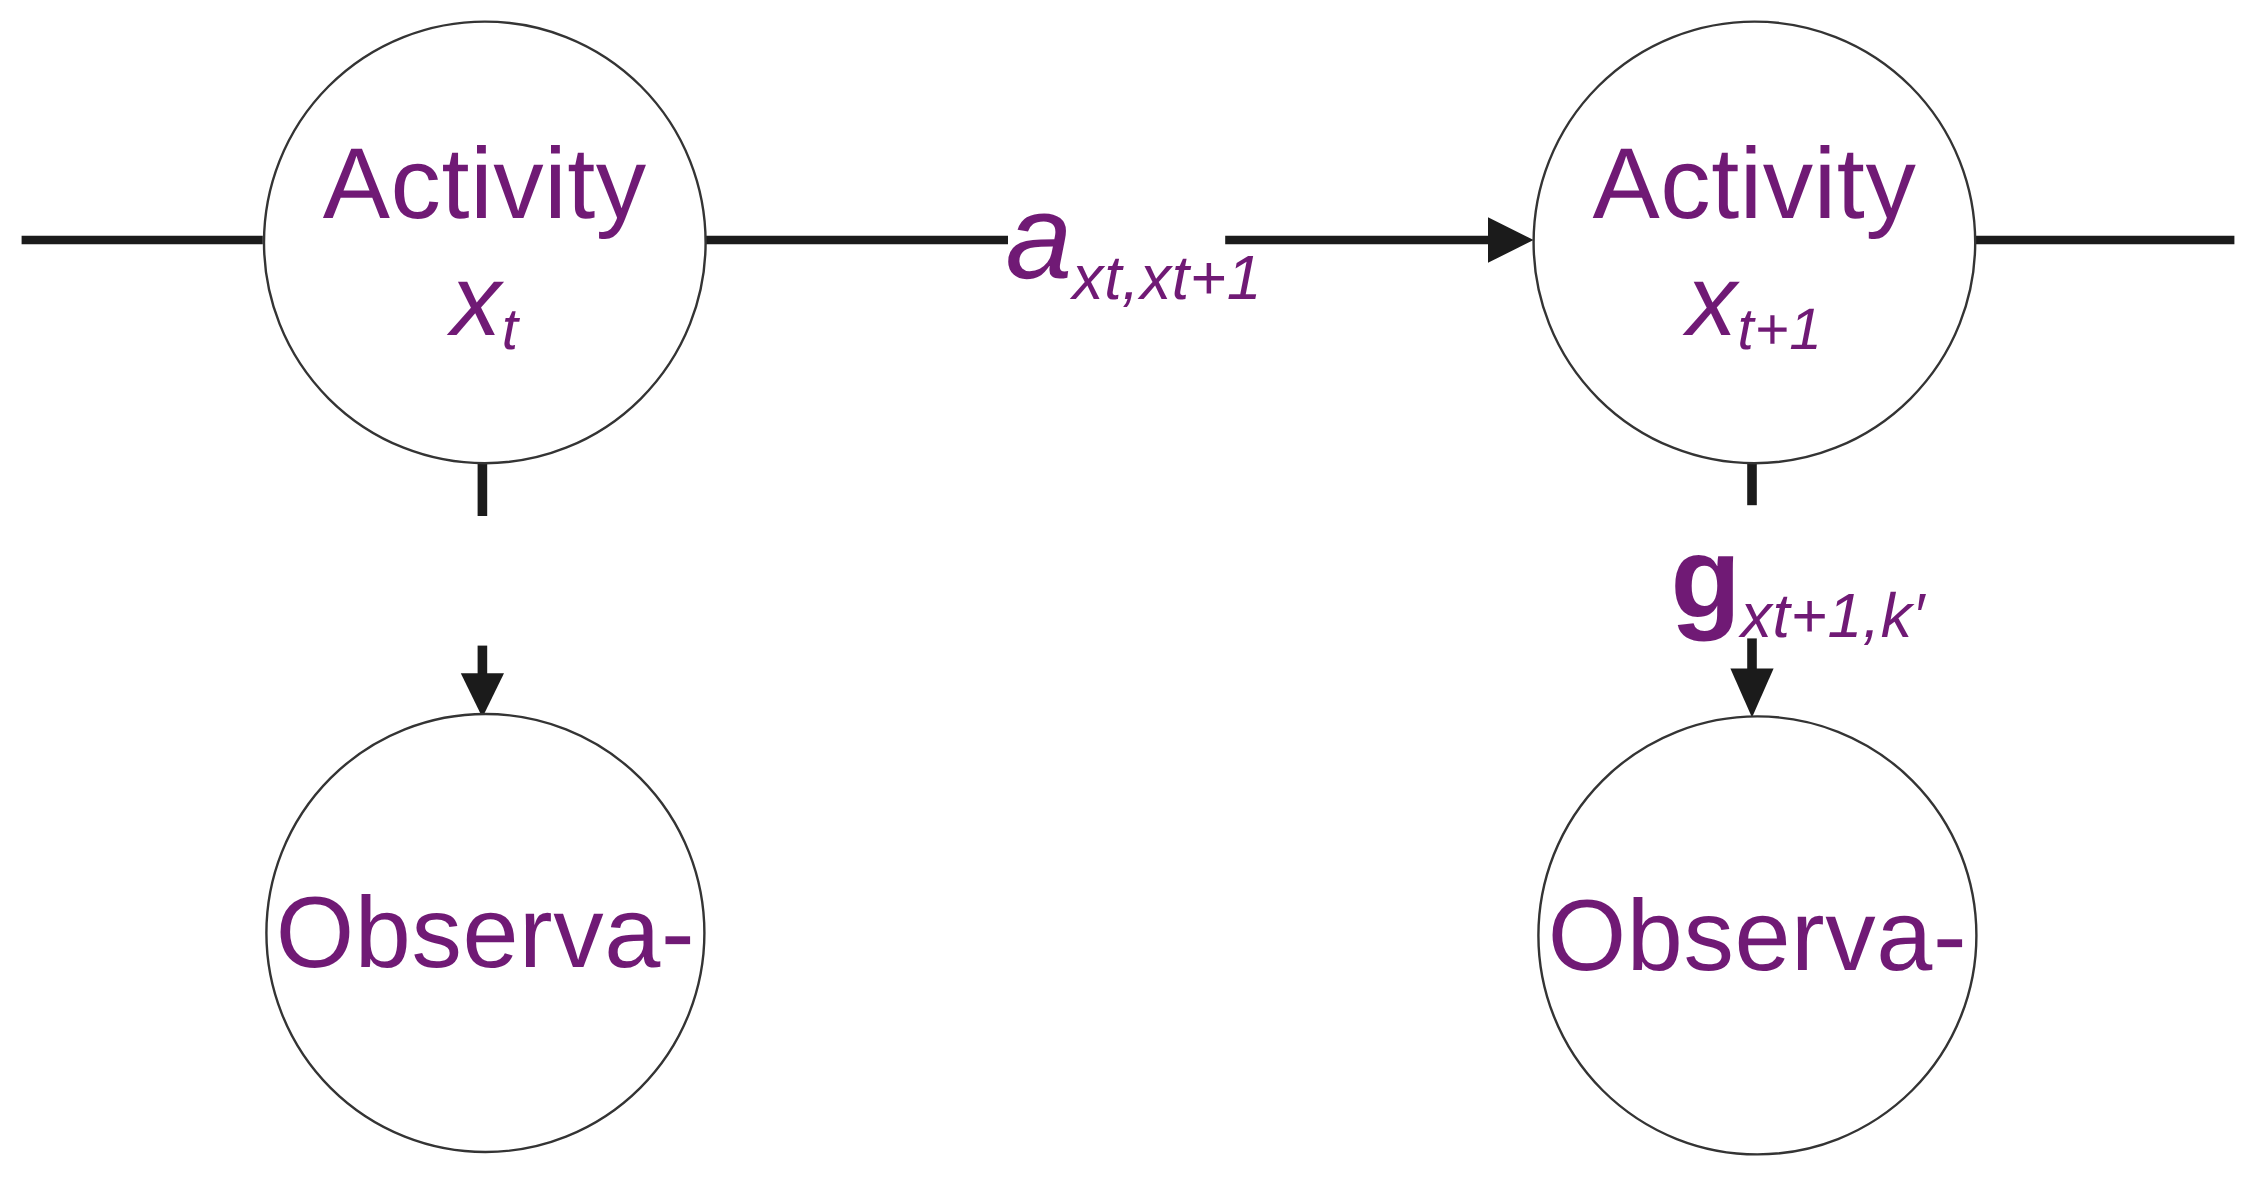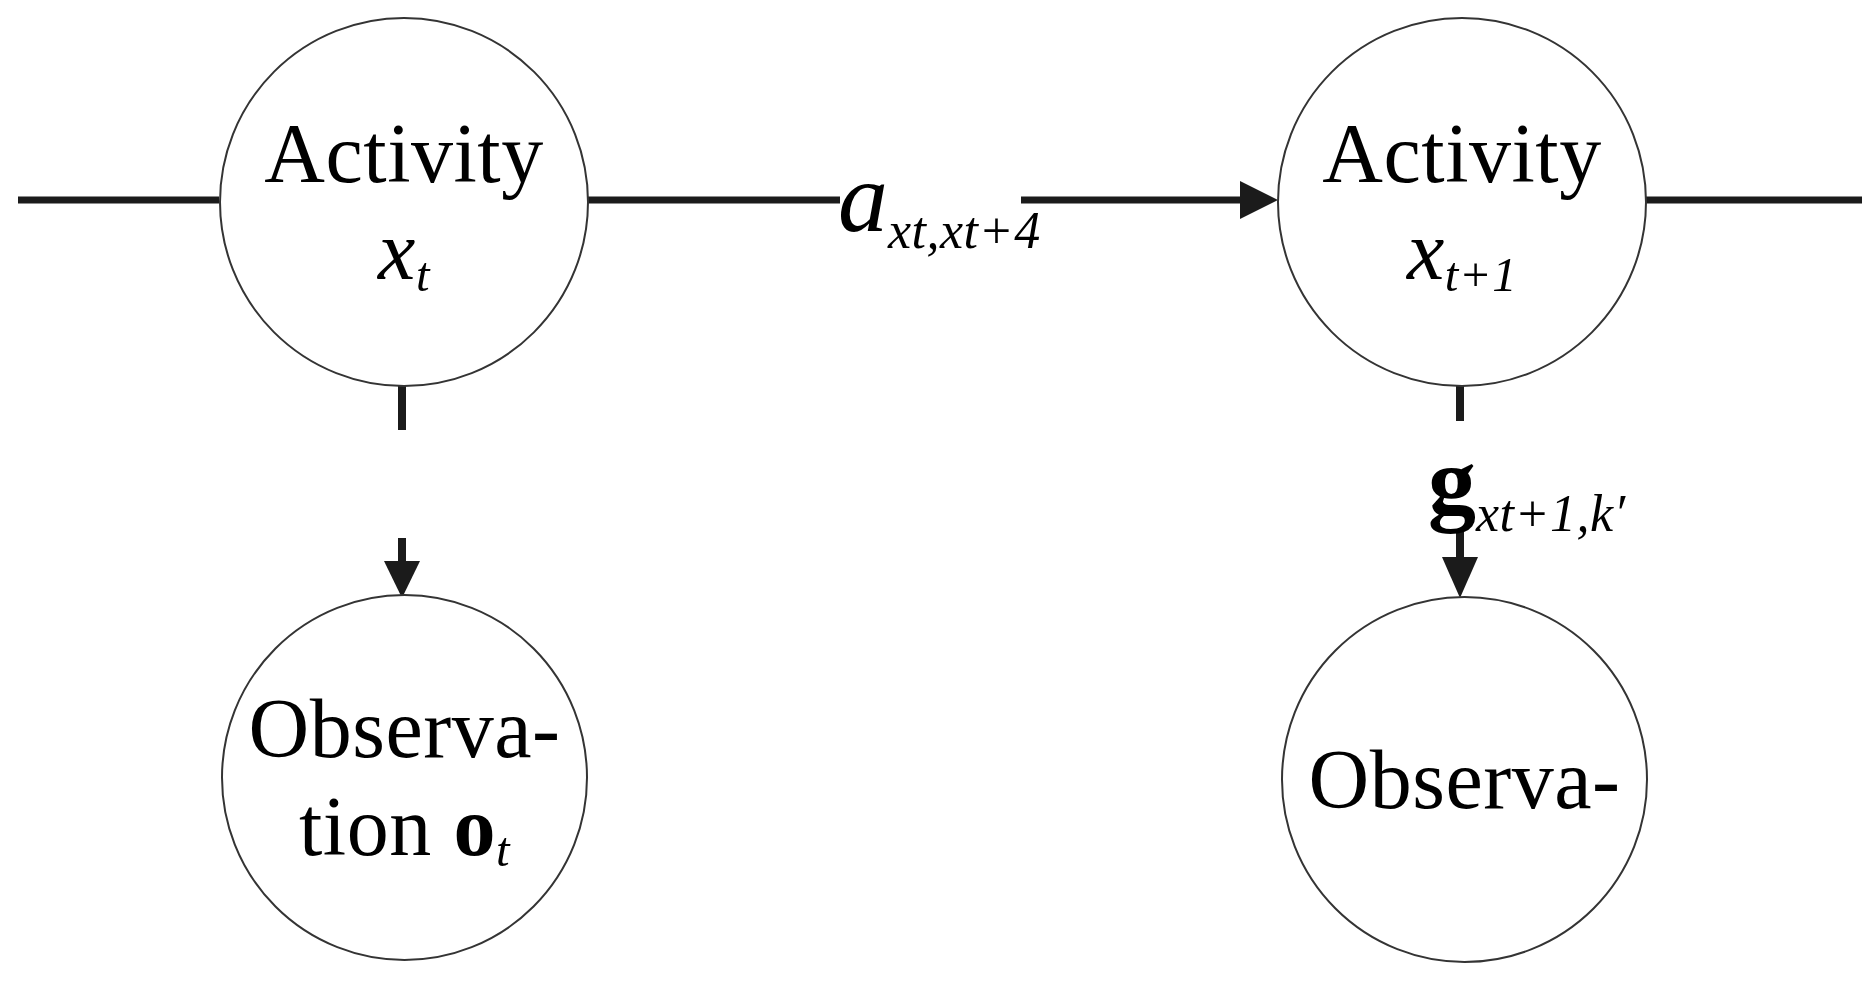--- a/index.html
+++ b/index.html
@@ -6,22 +6,22 @@
     margin: 0;
     padding: 0;
     background: #ffffff;
   }
   .stage {
     position: relative;
     width: 1874px;
     height: 993px;
     background: #ffffff;
     overflow: hidden;
-    font-family: Liberation Serif, serif;
-    color: #000000;
+    font-family: Liberation Sans, sans-serif;
+    color: #701a75;
   }
   svg.links {
     position: absolute;
     left: 0; top: 0;
     width: 1874px;
     height: 993px;
   }
   .node {
     position: absolute;
     border: 2px solid #343434;
@@ -105,33 +105,30 @@
     </div>
     <div>
       <span class="it">x</span><span class="vsub">t+1</span>
     </div>
   </div>
 
   <div class="node" style="left:221px; top:594px; width:363px; height:363px;">
     <div>
       <span>Observa-</span>
     </div>
-    <div>
-      <span>tion</span><span class="bold o-gap">o</span><span class="vsub">t</span>
-    </div>
   </div>
 
   <div class="node" style="left:1281px; top:596px; width:363px; height:363px;">
     <div>
       <span>Observa-</span>
     </div>
   </div>
 
   <div class="edge-label" style="left:838px; top:148px;">
-    <span class="base-a">a</span><span class="esub">xt,xt+4</span>
+    <span class="base-a">a</span><span class="esub">xt,xt+1</span>
   </div>
 
 
-  <div class="edge-label" style="left:1392px; top:434px;margin-left:36px;">
+  <div class="edge-label" style="left:1392px; top:434px;">
     <span class="base-g">g</span><span class="esub">xt+1,k′</span>
   </div>
 
 </div>
 
 </body></html>

